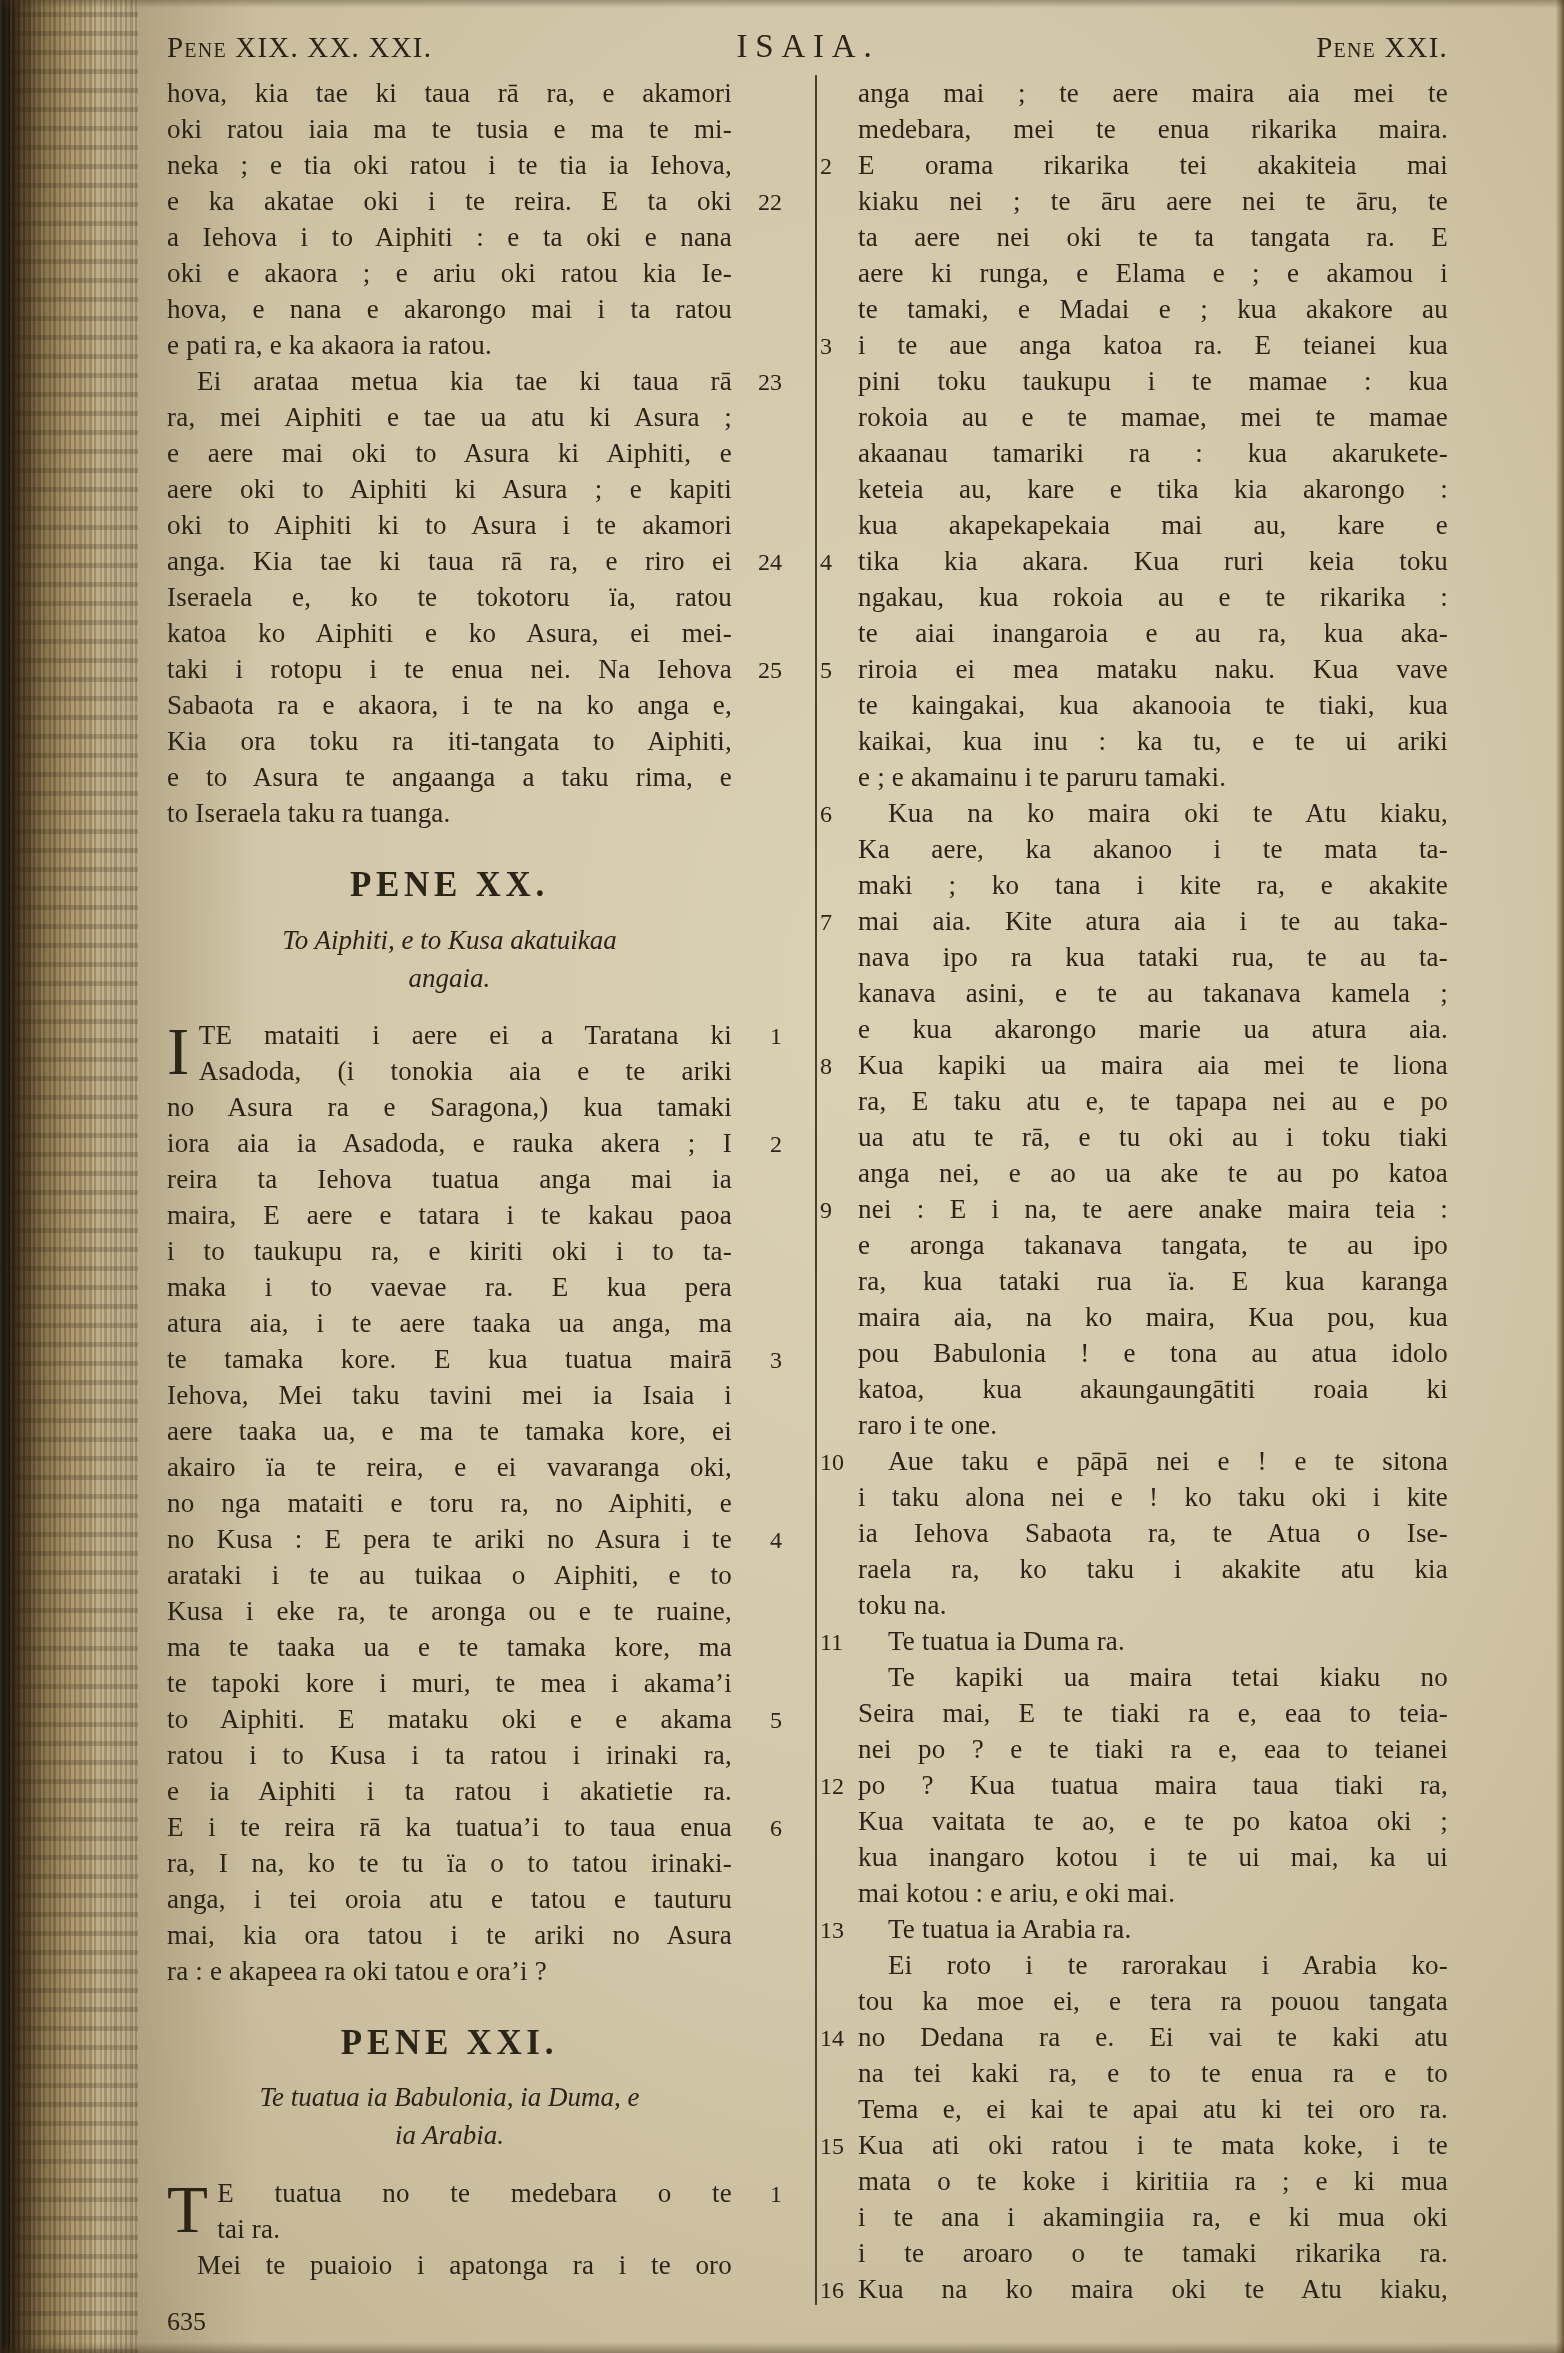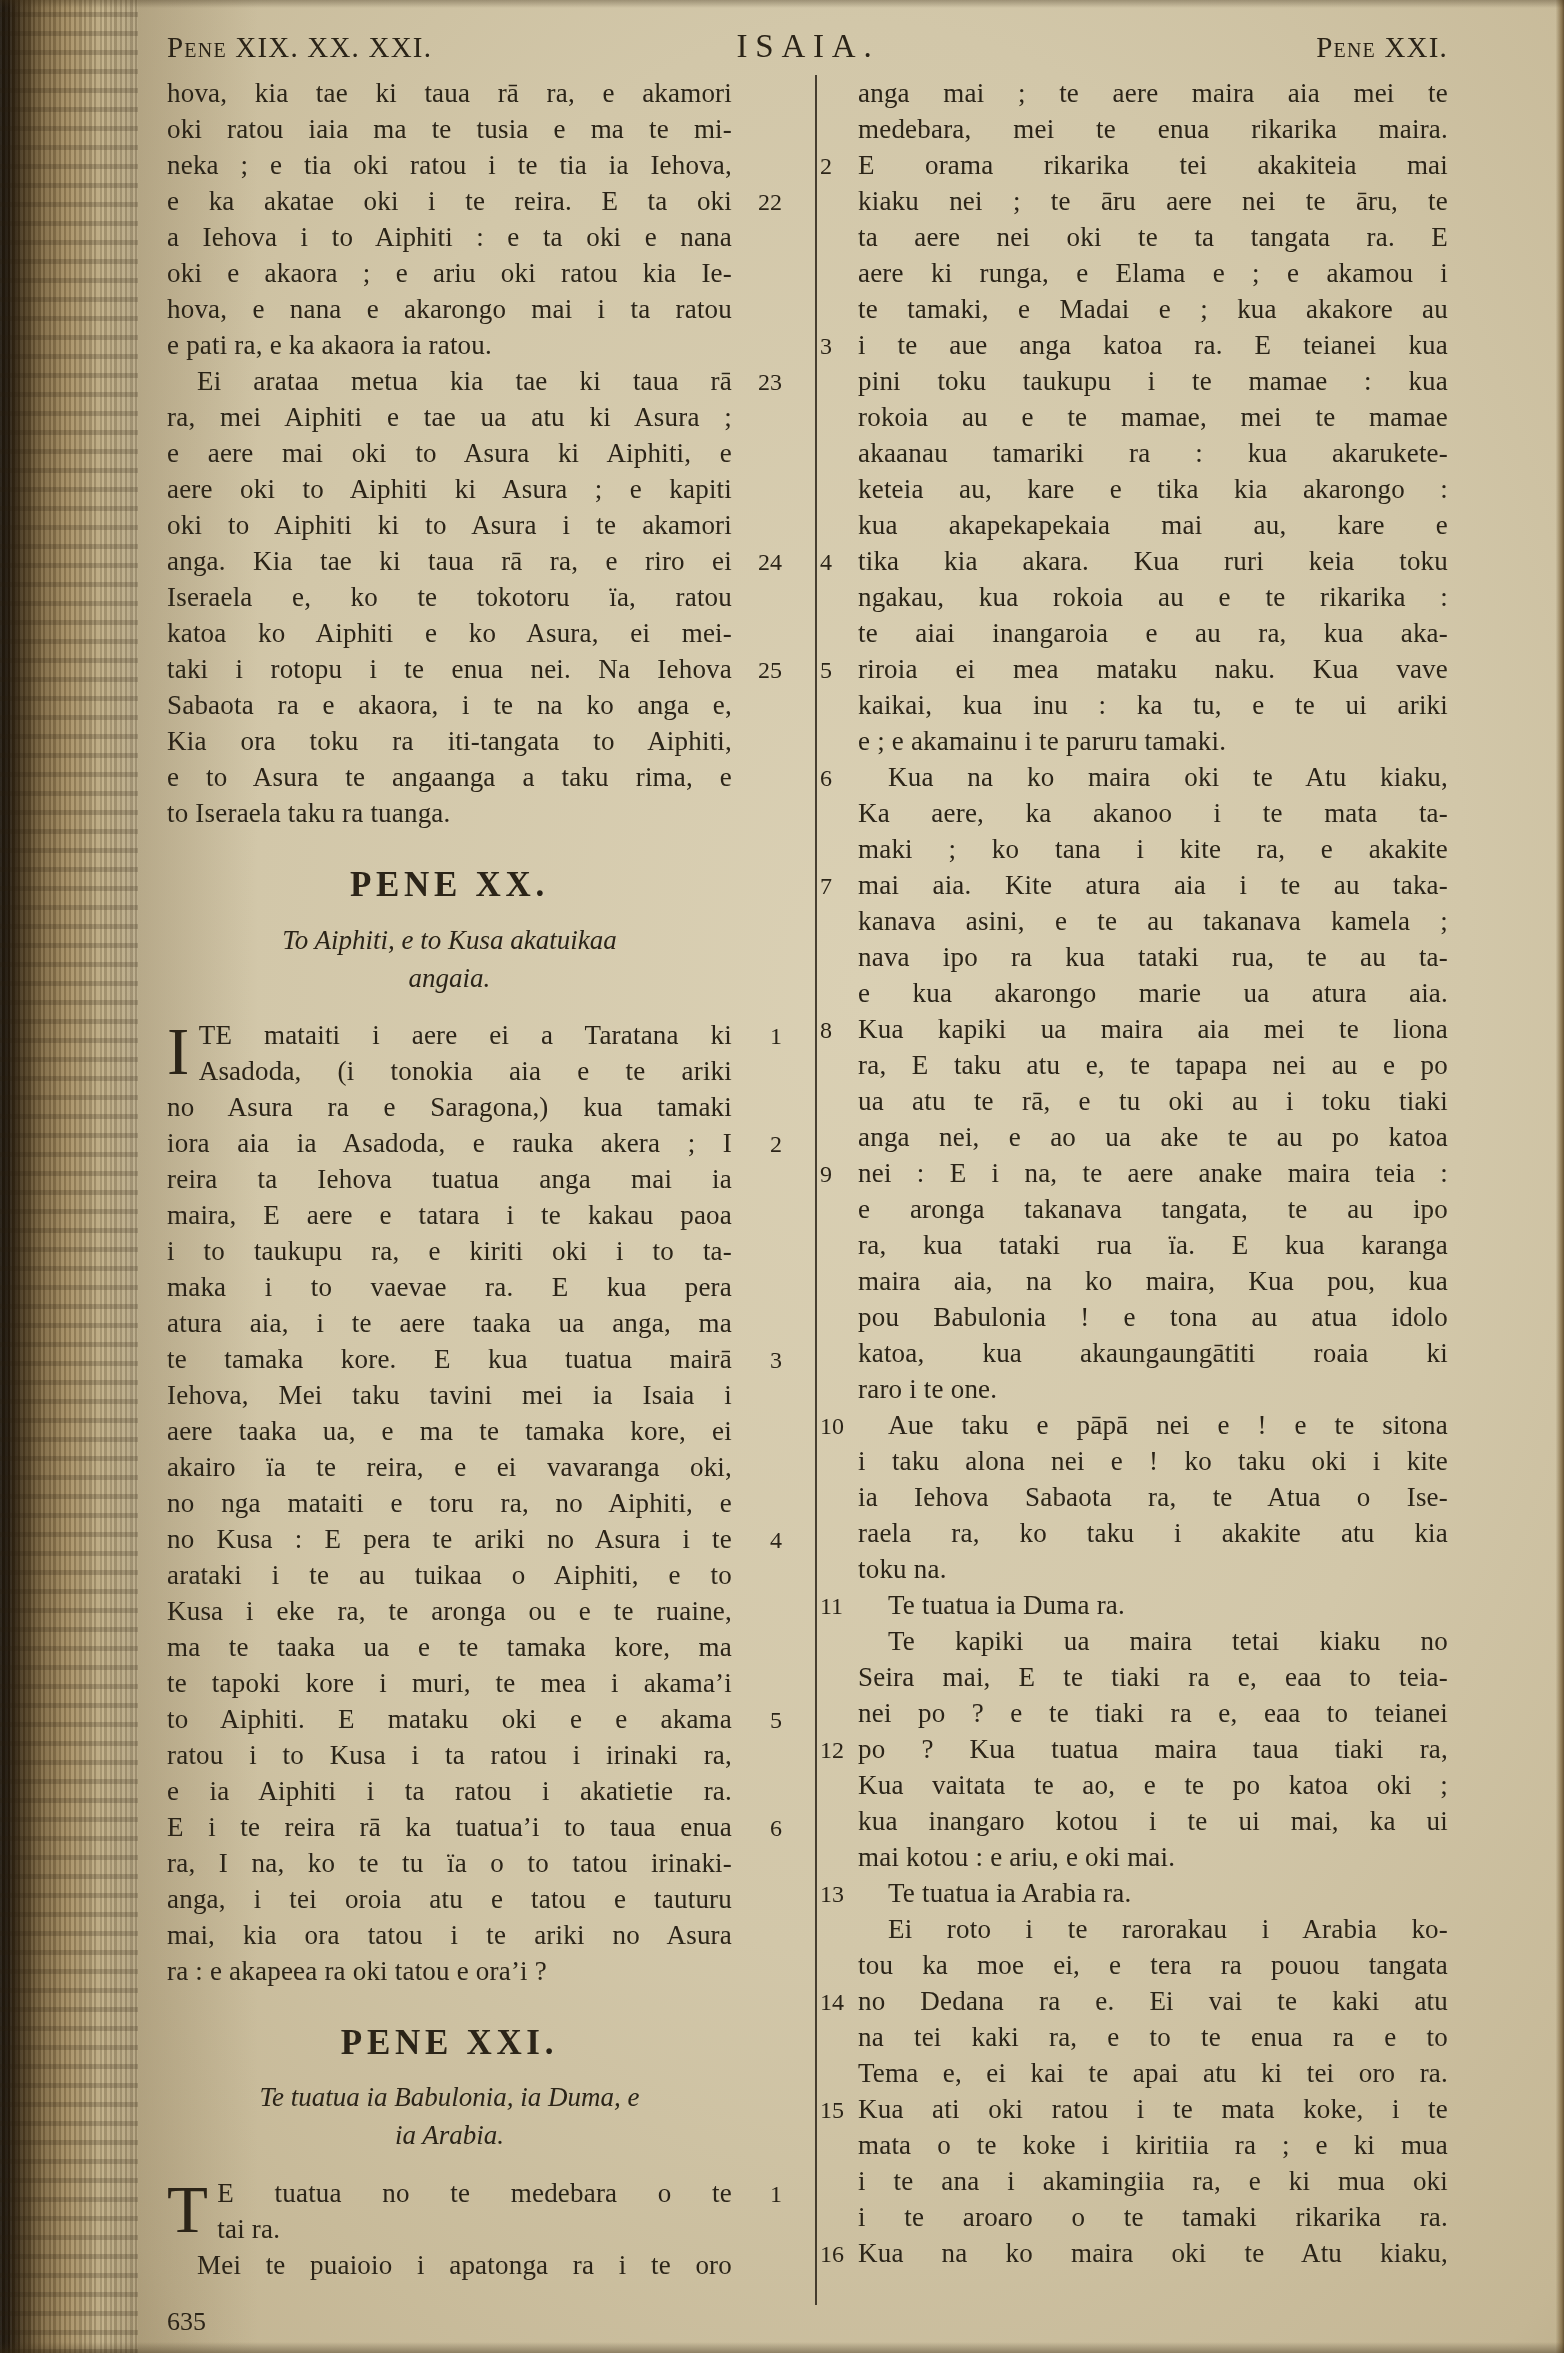--- a/index.html
+++ b/index.html
@@ -181,28 +181,29 @@
       <div class="line"><span class="t">i te aue anga katoa ra. E teianei kua</span><span class="verse">3</span></div>
       <div class="line"><span class="t">pini toku taukupu i te mamae : kua</span></div>
       <div class="line"><span class="t">rokoia au e te mamae, mei te mamae</span></div>
       <div class="line"><span class="t">akaanau tamariki ra : kua akarukete-</span></div>
       <div class="line"><span class="t">keteia au, kare e tika kia akarongo :</span></div>
       <div class="line"><span class="t">kua akapekapekaia mai au, kare e</span></div>
       <div class="line"><span class="t">tika kia akara. Kua ruri keia toku</span><span class="verse">4</span></div>
       <div class="line"><span class="t">ngakau, kua rokoia au e te rikarika :</span></div>
       <div class="line"><span class="t">te aiai inangaroia e au ra, kua aka-</span></div>
       <div class="line"><span class="t">riroia ei mea mataku naku. Kua vave</span><span class="verse">5</span></div>
+      <div class="line"><span class="t">te kaingakai, kua akanooia te tiaki, kua</span></div>
       <div class="line"><span class="t">kaikai, kua inu : ka tu, e te ui ariki</span></div>
       <div class="line end"><span class="t">e ; e akamainu i te paruru tamaki.</span></div>
       <div class="line ind"><span class="t">Kua na ko maira oki te Atu kiaku,</span><span class="verse">6</span></div>
       <div class="line"><span class="t">Ka aere, ka akanoo i te mata ta-</span></div>
       <div class="line"><span class="t">maki ; ko tana i kite ra, e akakite</span></div>
       <div class="line"><span class="t">mai aia. Kite atura aia i te au taka-</span><span class="verse">7</span></div>
+      <div class="line"><span class="t">nava ipo ra kua tataki rua, te au ta-</span></div>
       <div class="line"><span class="t">kanava asini, e te au takanava kamela ;</span></div>
-      <div class="line"><span class="t">nava ipo ra kua tataki rua, te au ta-</span></div>
       <div class="line"><span class="t">e kua akarongo marie ua atura aia.</span></div>
       <div class="line"><span class="t">Kua kapiki ua maira aia mei te liona</span><span class="verse">8</span></div>
       <div class="line"><span class="t">ra, E taku atu e, te tapapa nei au e po</span></div>
       <div class="line"><span class="t">ua atu te rā, e tu oki au i toku tiaki</span></div>
       <div class="line"><span class="t">anga nei, e ao ua ake te au po katoa</span></div>
       <div class="line"><span class="t">nei : E i na, te aere anake maira teia :</span><span class="verse">9</span></div>
       <div class="line"><span class="t">e aronga takanava tangata, te au ipo</span></div>
       <div class="line"><span class="t">ra, kua tataki rua ïa. E kua karanga</span></div>
       <div class="line"><span class="t">maira aia, na ko maira, Kua pou, kua</span></div>
       <div class="line"><span class="t">pou Babulonia ! e tona au atua idolo</span></div>

